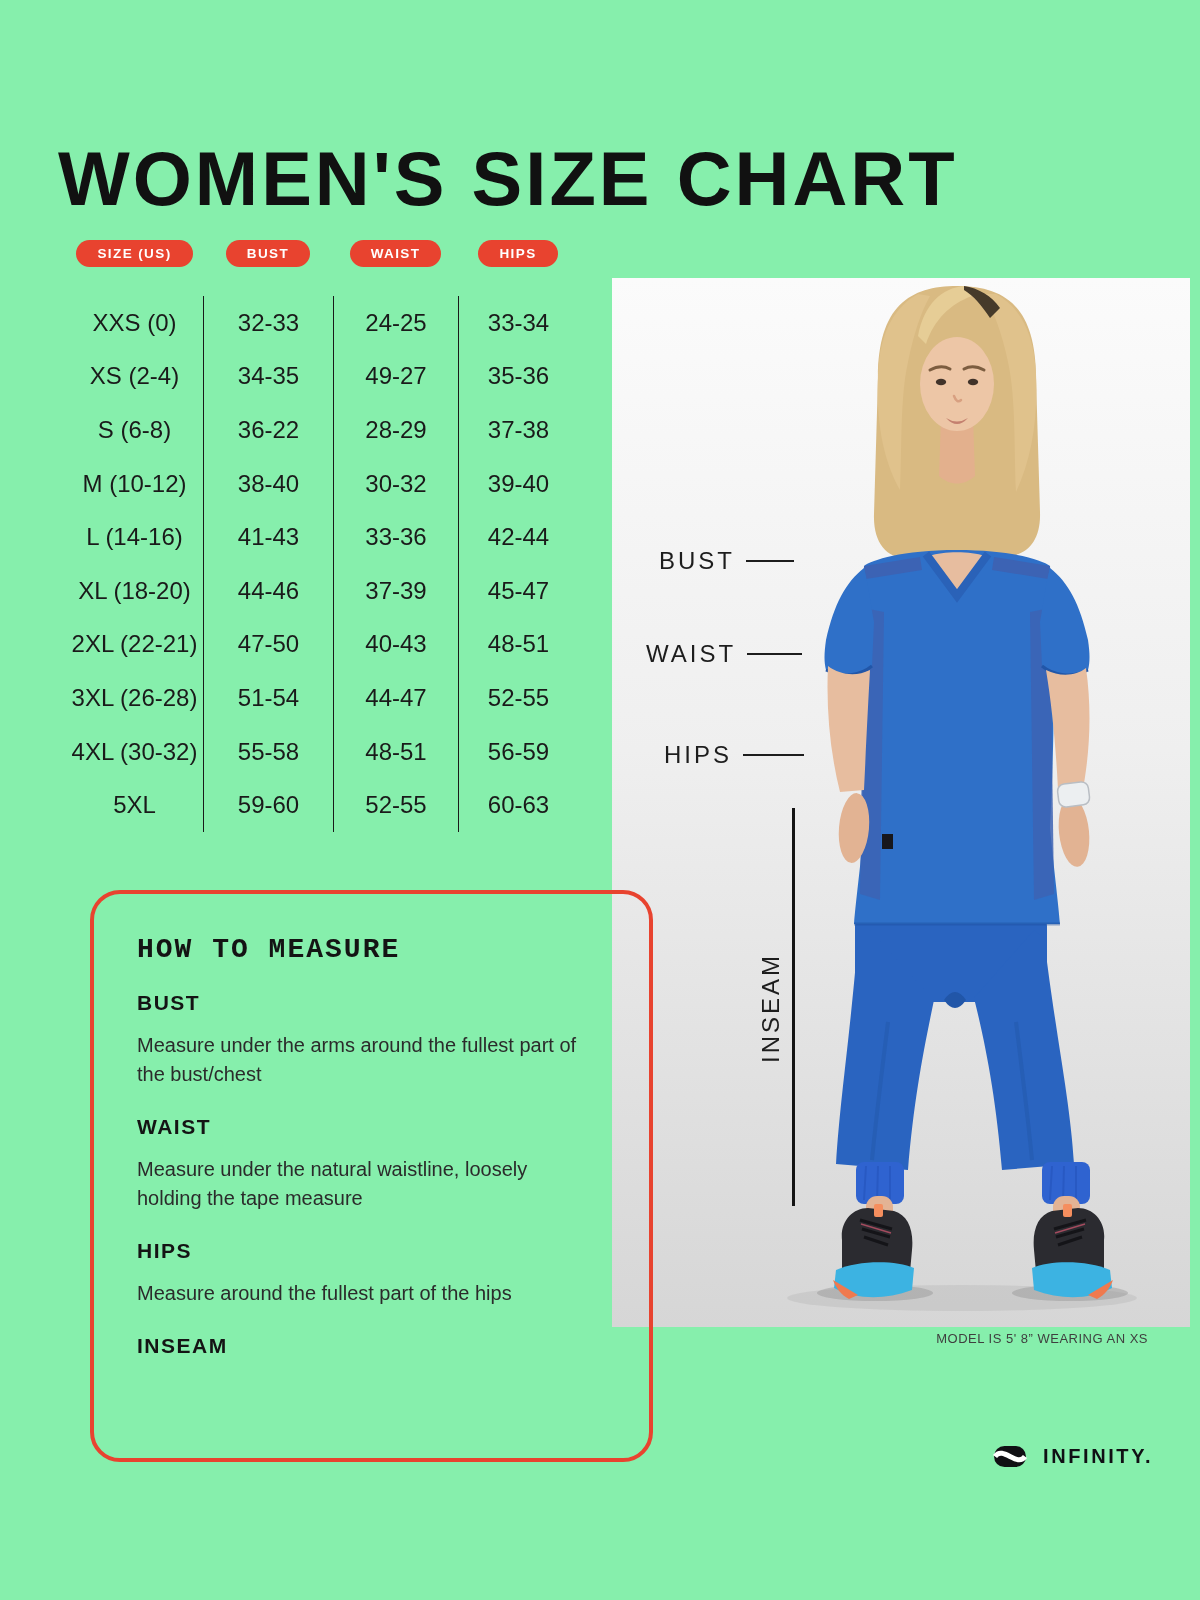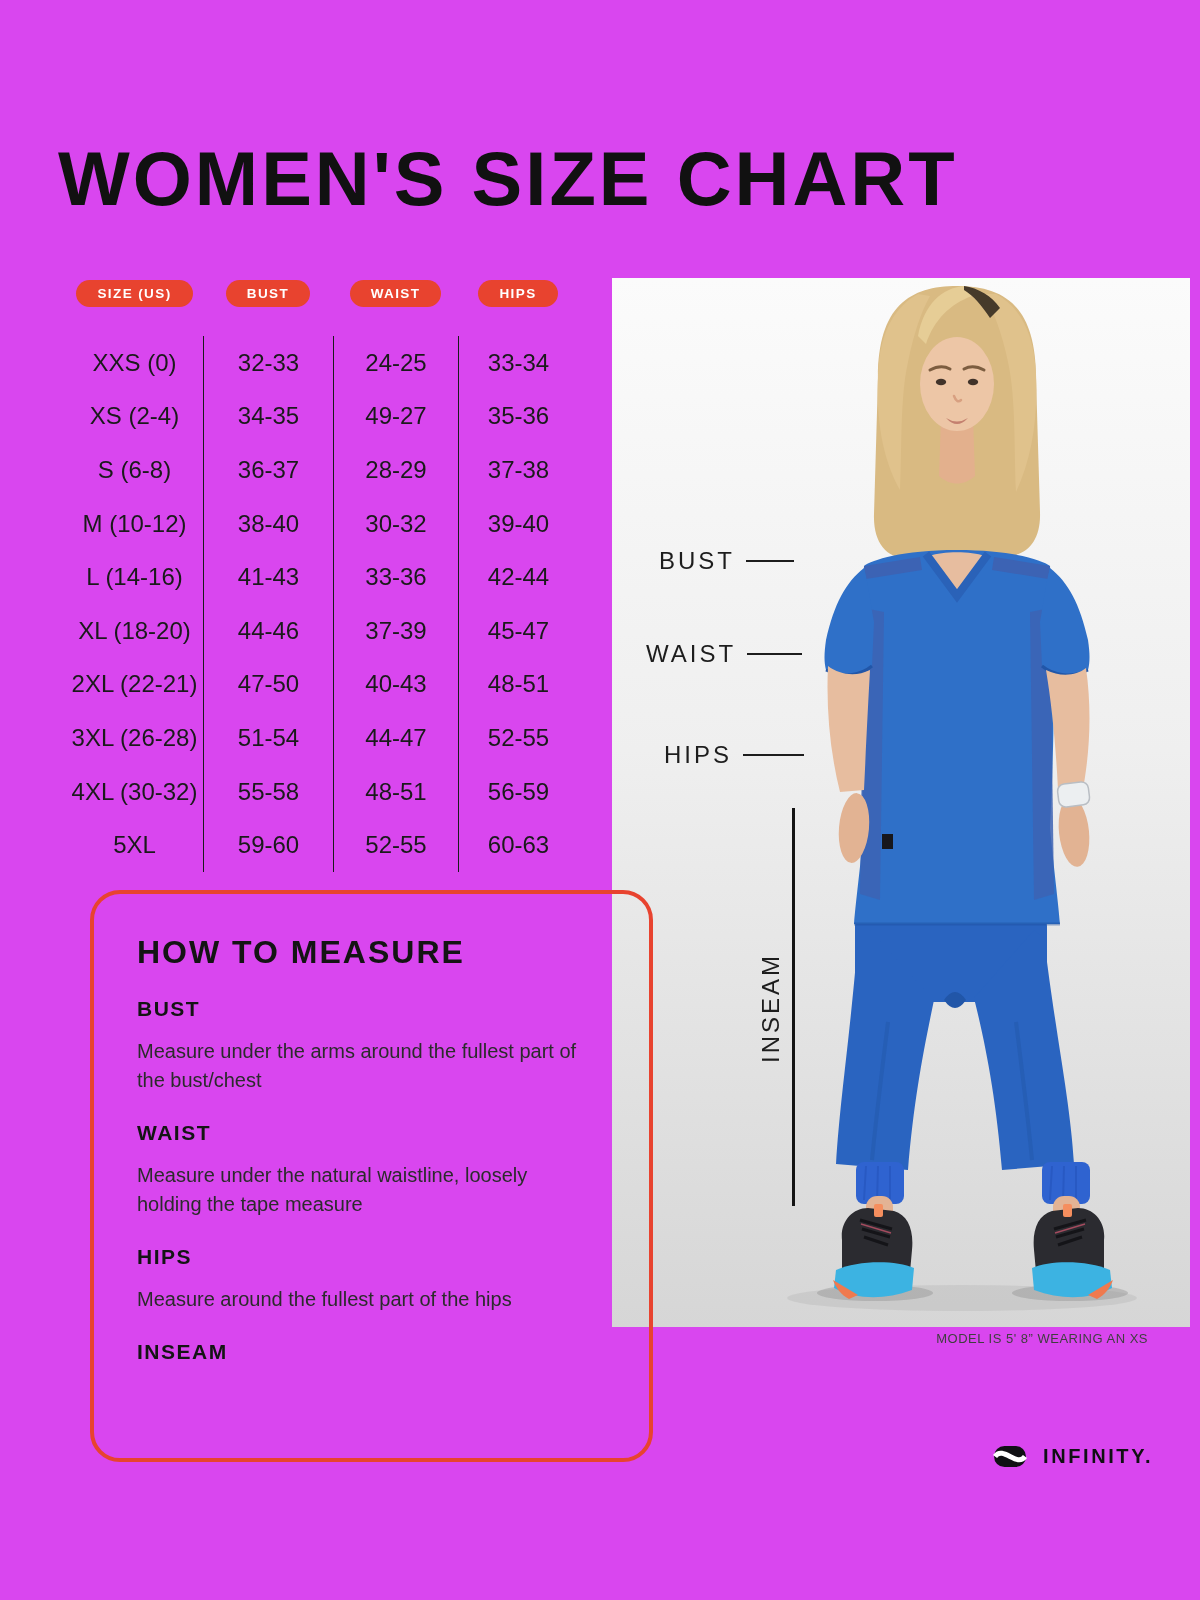--- a/index.html
+++ b/index.html
@@ -1,24 +1,24 @@
 <!DOCTYPE html>
 <html><head>
 <meta charset="utf-8">
 <style>
   html,body{margin:0;padding:0;background:#ffffff;}
-  .page{position:relative;width:1200px;height:1600px;background:#d946ef;overflow:hidden;
+  .page{position:relative;width:1200px;height:1600px;background:#86efac;overflow:hidden;
         font-family:"Liberation Sans", sans-serif;color:#1b1b1b;}
 
   
   .title{position:absolute;left:58px;top:90px;font-size:76px;font-weight:700;
          letter-spacing:3px;color:#111;white-space:nowrap;line-height:1;}
 
   
-  .size-table{position:absolute;left:66px;top:240px;width:512px;margin-top:40px;}
+  .size-table{position:absolute;left:66px;top:240px;width:512px;}
   .table-head{display:grid;grid-template-columns:137px 130px 125px 120px;}
   .th-cell{display:flex;justify-content:center;}
   .pill{display:inline-flex;align-items:center;justify-content:center;height:27px;
         padding:0 21px;border-radius:14px;background:#e8432f;color:#ffffff;
         font-size:13.5px;font-weight:700;letter-spacing:1.4px;white-space:nowrap;}
   .table-body{display:grid;grid-template-columns:137px 130px 125px 120px;margin-top:29px;}
   .cell{display:flex;align-items:center;justify-content:center;height:53.6px;
         font-size:24px;color:#1a1a1a;white-space:nowrap;}
   .bl{border-left:1.6px solid #1a1a1a;}
 
@@ -40,22 +40,22 @@
                 font-size:24px;letter-spacing:3px;color:#1d1d1d;z-index:3;
                 transform:rotate(-90deg);}
 
   .photo-caption{position:absolute;right:52px;top:1331px;font-size:13px;
                  letter-spacing:0.5px;color:#3f3f3f;z-index:2;}
 
   
   .measure-box{position:absolute;left:90px;top:890px;width:563px;height:572px;
                border:4px solid #e8432f;border-radius:30px;z-index:4;
                box-sizing:border-box;padding:40px 0 0 43px;background:transparent;}
-  .measure-title{font-size:32px;font-weight:700;letter-spacing:2px;color:#141414;
-                 margin:0 0 26px 0;}
+  .measure-title{font-size:28px;font-weight:700;letter-spacing:2px;color:#141414;
+                 margin:0 0 26px 0;font-family:Liberation Mono, monospace;}
   .measure-sec h3{font-size:21px;font-weight:700;letter-spacing:1.5px;color:#141414;
                   margin:0 0 9px 0;}
   .measure-sec p{font-size:20px;line-height:29px;color:#2b2b2b;margin:16px 0 26px 0;
                  width:452px;}
 
   
   .brand{position:absolute;left:993px;top:1444px;display:flex;align-items:center;
          gap:16px;z-index:2;}
   .brand-text{font-size:20px;font-weight:700;letter-spacing:2.6px;color:#101014;}
 </style>
@@ -86,21 +86,21 @@
       <div class="cell bl">32-33</div>
       <div class="cell bl">24-25</div>
       <div class="cell bl">33-34</div>
 
       <div class="cell">XS (2-4)</div>
       <div class="cell bl">34-35</div>
       <div class="cell bl">49-27</div>
       <div class="cell bl">35-36</div>
 
       <div class="cell">S (6-8)</div>
-      <div class="cell bl">36-37</div>
+      <div class="cell bl">36-22</div>
       <div class="cell bl">28-29</div>
       <div class="cell bl">37-38</div>
 
       <div class="cell">M (10-12)</div>
       <div class="cell bl">38-40</div>
       <div class="cell bl">30-32</div>
       <div class="cell bl">39-40</div>
 
       <div class="cell">L (14-16)</div>
       <div class="cell bl">41-43</div>

